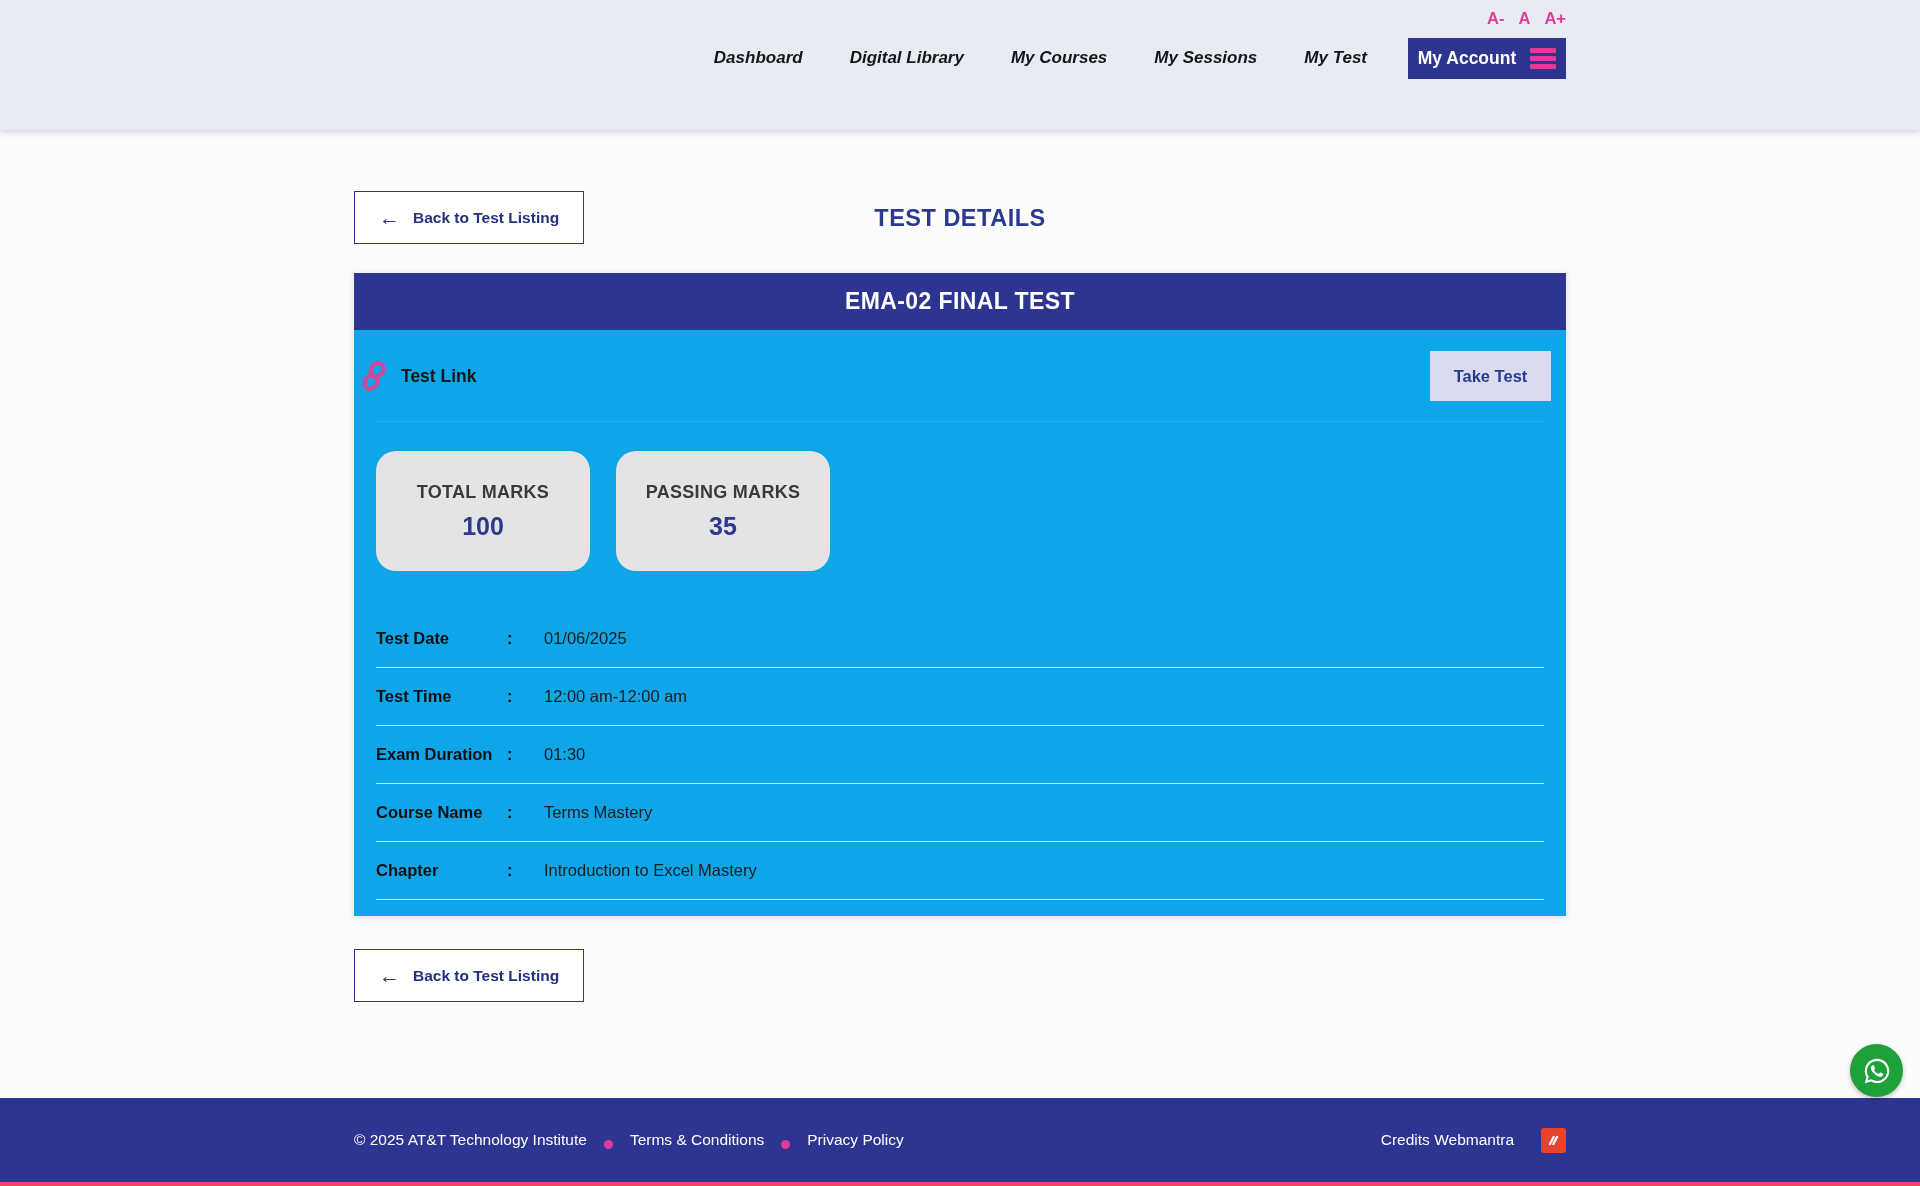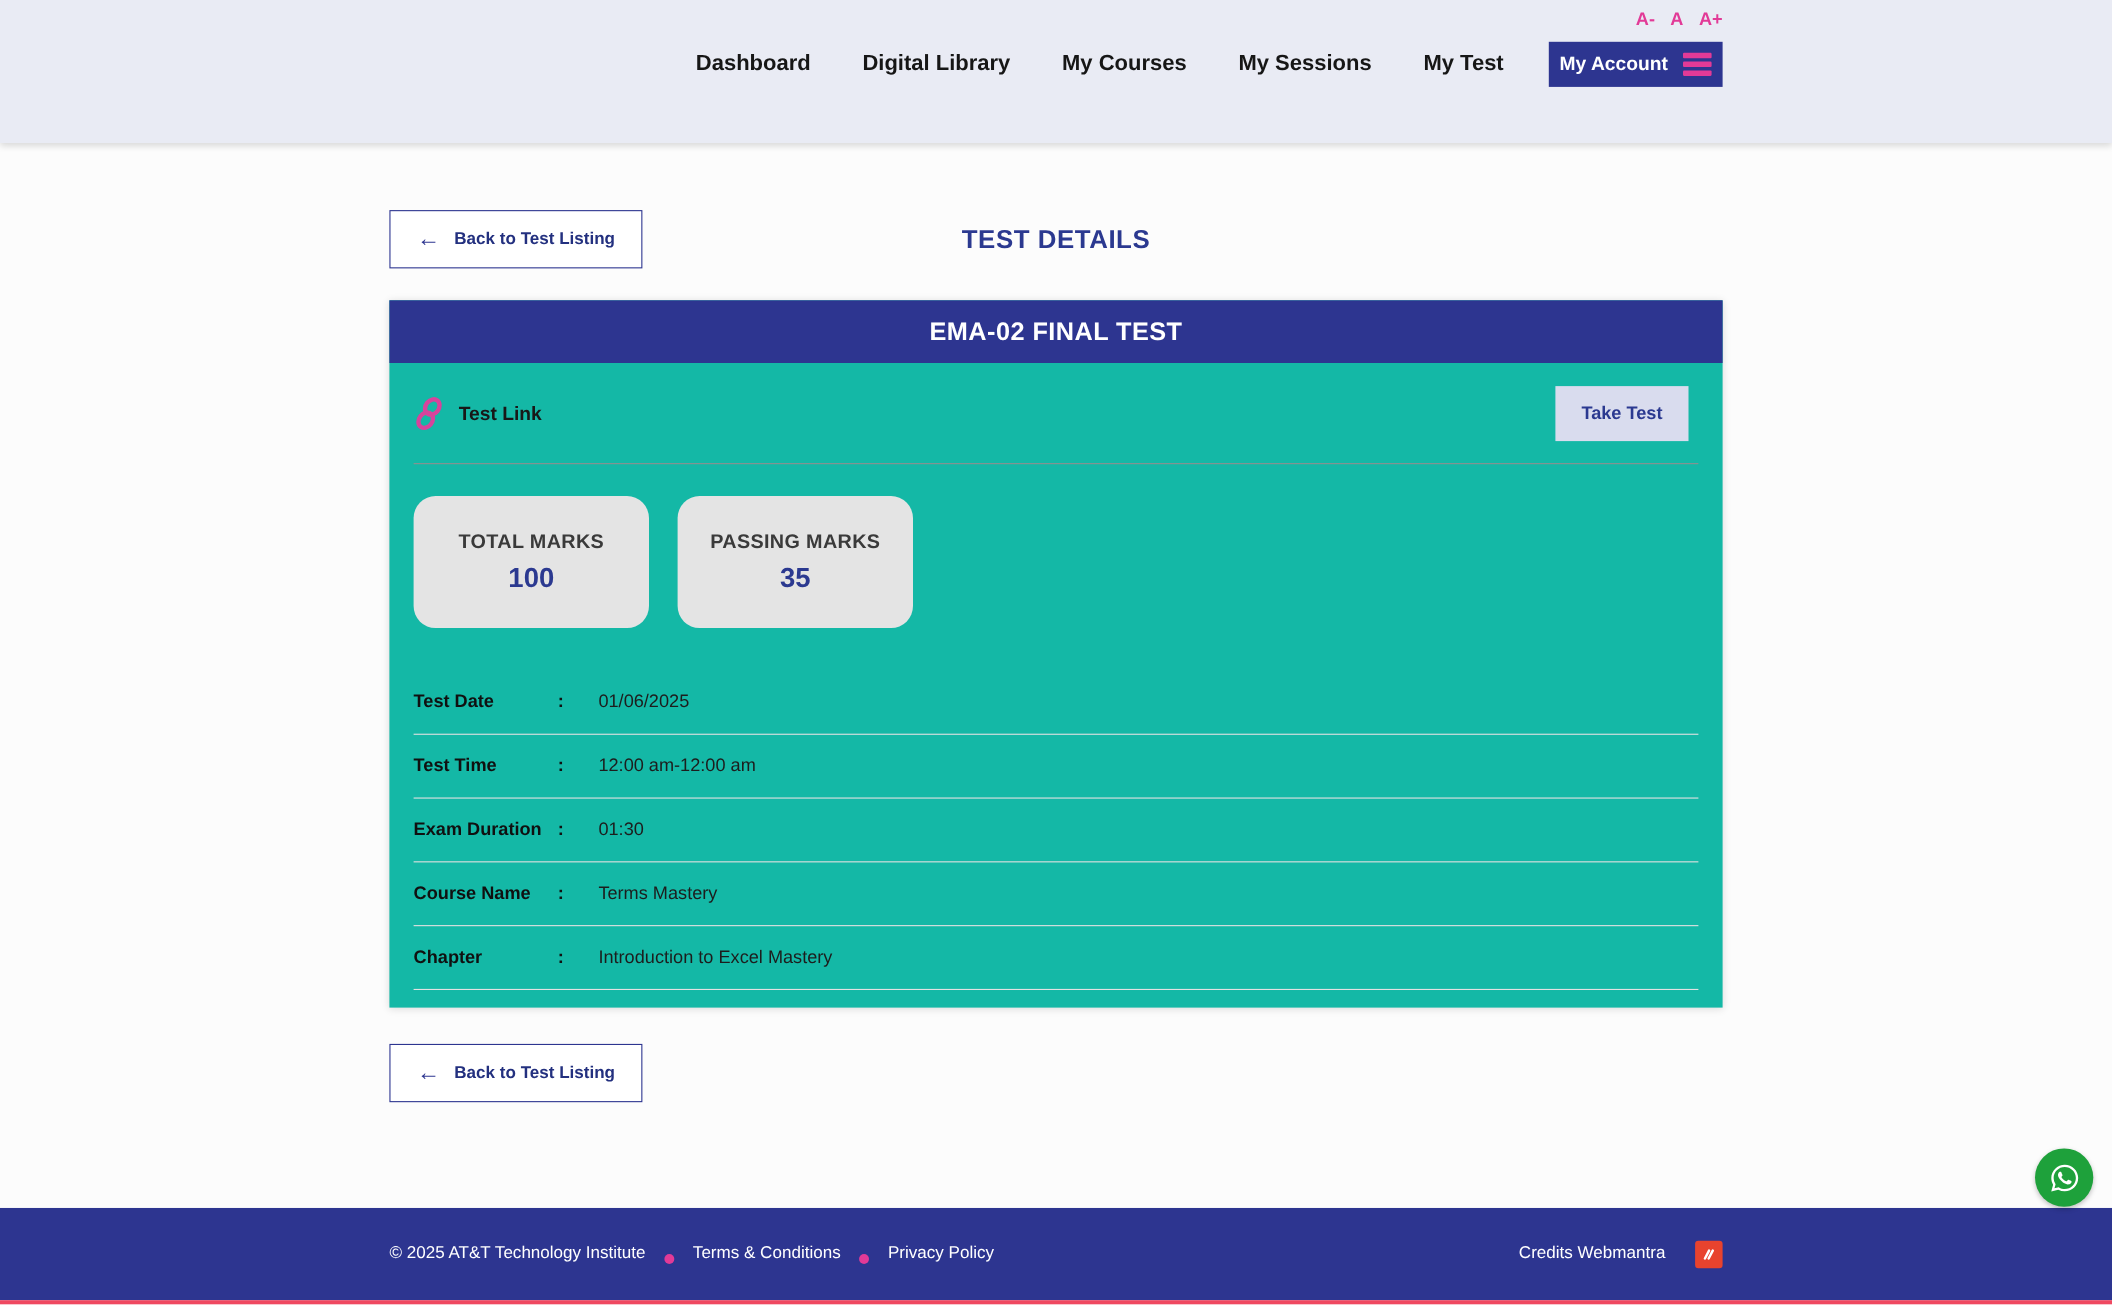--- a/index.html
+++ b/index.html
@@ -21,21 +21,21 @@
   .globe {
     width: 76px; height: 76px; border-radius: 50%; flex: 0 0 auto;
     background:
       radial-gradient(circle at 38% 30%, rgba(255,255,255,.55) 0%, rgba(255,255,255,0) 44%),
       repeating-linear-gradient(180deg, #2b3a92 0 4.6px, #ffffff 4.6px 7.6px);
   }
   .logo-text { font-weight: bold; color: #191919; font-size: 19px; line-height: 21.5px; letter-spacing: .2px; }
   .tagline { font-size: 12.5px; color: #474747; margin-top: 7px; padding-left: 8px; white-space: nowrap; }
 
   .nav { display: flex; align-items: center; gap: 47px; margin-left: auto; position: relative; top: -7px; }
-  .nav-item { font-weight: bold; font-size: 20px; color: #161616; cursor: pointer; white-space: nowrap; }
+  .nav-item { font-weight: bold; font-size: 17px; color: #161616; cursor: pointer; white-space: nowrap; font-style: italic; }
   .account-btn {
     margin-left: 41px; width: 158px; height: 41px; background: #2d3590; color: #fff;
     display: flex; align-items: center; justify-content: center; gap: 14px;
     font-weight: bold; font-size: 17.5px; cursor: pointer; position: relative; top: -7px;
   }
   .burger { display: flex; flex-direction: column; gap: 3px; }
   .burger span { width: 26px; height: 5px; background: #e23a97; border-radius: 1px; }
   .font-controls { position: absolute; top: 9px; right: 0; display: flex; gap: 14px; }
   .font-controls span { color: #e23a97; font-weight: bold; font-size: 16.5px; cursor: pointer; }
 
@@ -47,26 +47,26 @@
     display: inline-flex; align-items: center; gap: 13px; height: 53px; padding: 0 24px;
     background: #fff; border: 1px solid #2d3590; color: #23307f;
     font-weight: bold; font-size: 15.5px; cursor: pointer;
   }
   .back-arrow { font-size: 21px; line-height: 1; color: #2d3590; font-weight: bold; }
   .page-title {
     position: absolute; left: 0; right: 0; top: 50%; transform: translateY(-50%);
     text-align: center; color: #2b3990; font-size: 23.5px; font-weight: bold; letter-spacing: .5px;
   }
 
-  .card { margin-top: 29px; background: #14b8a6; box-shadow: 0 1px 7px rgba(0,0,0,.13); }
+  .card { margin-top: 29px; background: #0ea5e9; box-shadow: 0 1px 7px rgba(0,0,0,.13); }
   .card-header {
     height: 57px; background: #2d3590; color: #fff; display: flex; align-items: center;
     justify-content: center; font-size: 23px; font-weight: bold; letter-spacing: .4px;
   }
-  .link-row { display: flex; align-items: center; padding: 21px 22px 20px; justify-content: flex-end; }
+  .link-row { display: flex; align-items: center; padding: 21px 6px 20px; justify-content: flex-end; }
   .link-icon { flex: 0 0 auto; display: flex; cursor: pointer; }
   .link-label { font-weight: bold; font-size: 17.5px; color: #181818; margin-left: 13px; }
   .take-test-btn {
     margin-left: auto; margin-right: 9px; width: 121px; height: 50px; background: #d9dcee;
     color: #2b3990; font-weight: bold; font-size: 16.5px;
     display: flex; align-items: center; justify-content: center; cursor: pointer; border: none;
   }
   .strong-sep { border: none; border-top: 1px solid #8f8f8f; margin: 0 22px; }
 
   .marks-row { display: flex; gap: 26px; margin: 29px 22px 0; }

